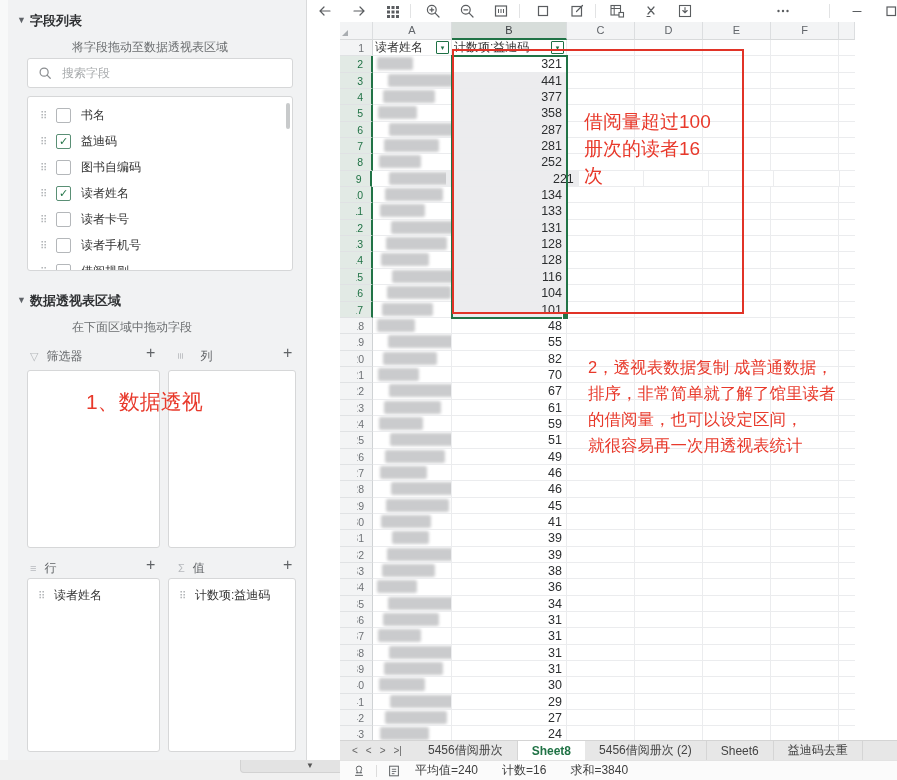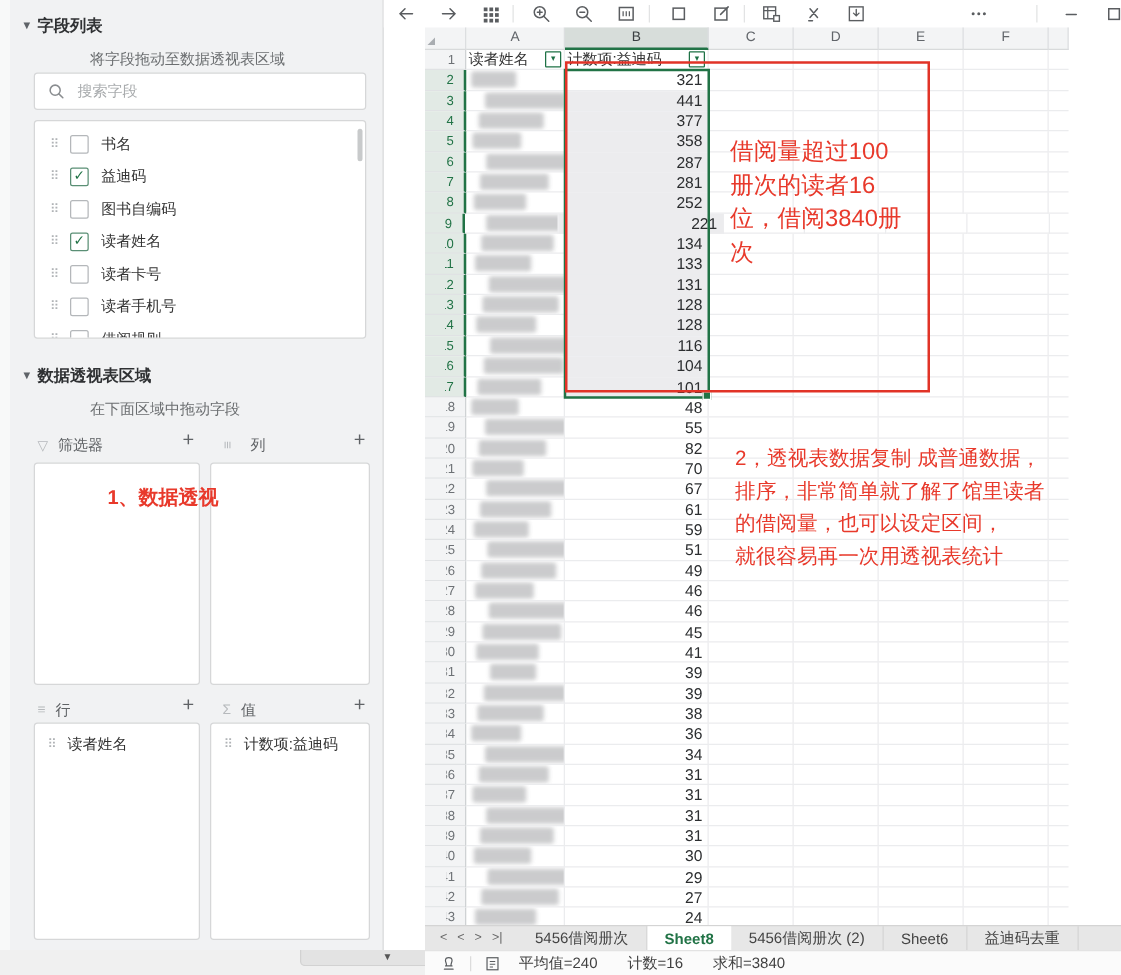--- a/index.html
+++ b/index.html
@@ -165,21 +165,21 @@
         <span>读者姓名</span>
       </div>
     </div>
     <div class="zone-box" style="left:168px;top:578px;width:128px;height:174px;">
       <div class="zn-item">
         <span class="drag-handle">⠿</span>
         <span>计数项:益迪码</span>
       </div>
     </div>
 
-    <div class="red-note" style="left:86px;top:388px;font-size:16px;font-weight:bold;">1、数据透视</div>
+    <div class="red-note" style="left:86px;top:388px;font-size:21px;">1、数据透视</div>
   </div>
 
   <div id="pane-bottom">
     <div id="pane-handle">▼</div>
   </div>
 
   <div id="toolbar">
     <svg class="tb-ic" style="left:10px;" viewBox="0 0 16 16">
         <path d="M13 8 H3 M7 4 L3 8 L7 12" fill="none" stroke="#5a5d60" stroke-width="1.2" stroke-linecap="round"></path>
       </svg>
@@ -1042,21 +1042,20 @@
       </div>
     <div id="sel-border">
       <div id="fill-handle"></div>
     </div>
   </div>
 
   <div id="red-rect"></div>
   <div class="red-note" style="left:584px;top:108px;">
     <div class="rline">借阅量超过100</div>
     <div class="rline">册次的读者16</div>
-    <div class="rline">位，借阅3840册</div>
     <div class="rline">次</div>
   </div>
   <div class="red-note" style="left:588px;top:354px;">
     <div class="rline2">2，透视表数据复制 成普通数据，</div>
     <div class="rline2">排序，非常简单就了解了馆里读者</div>
     <div class="rline2">的借阅量，也可以设定区间，</div>
     <div class="rline2">就很容易再一次用透视表统计</div>
   </div>
 
   <div id="sheet-bar">

